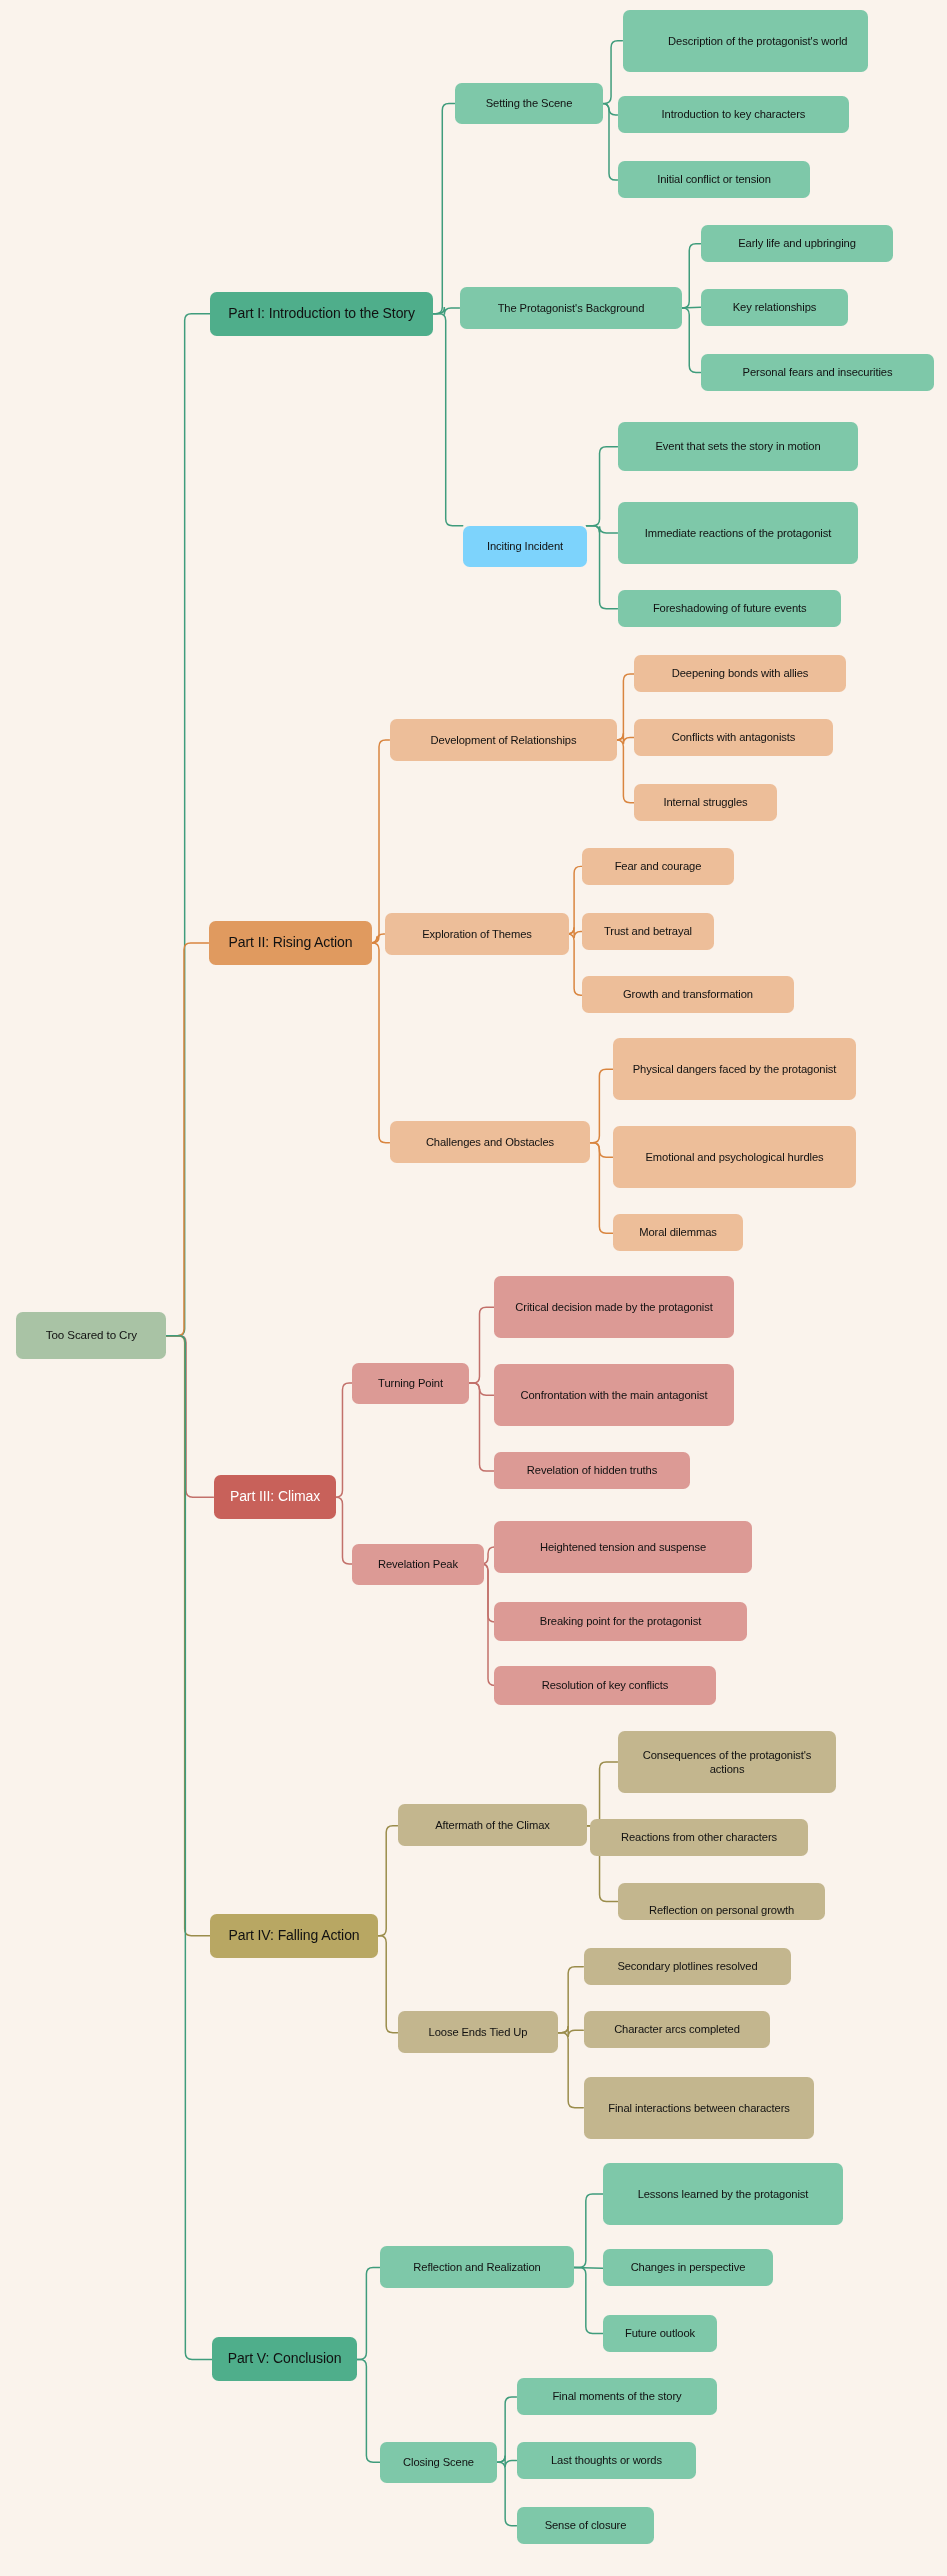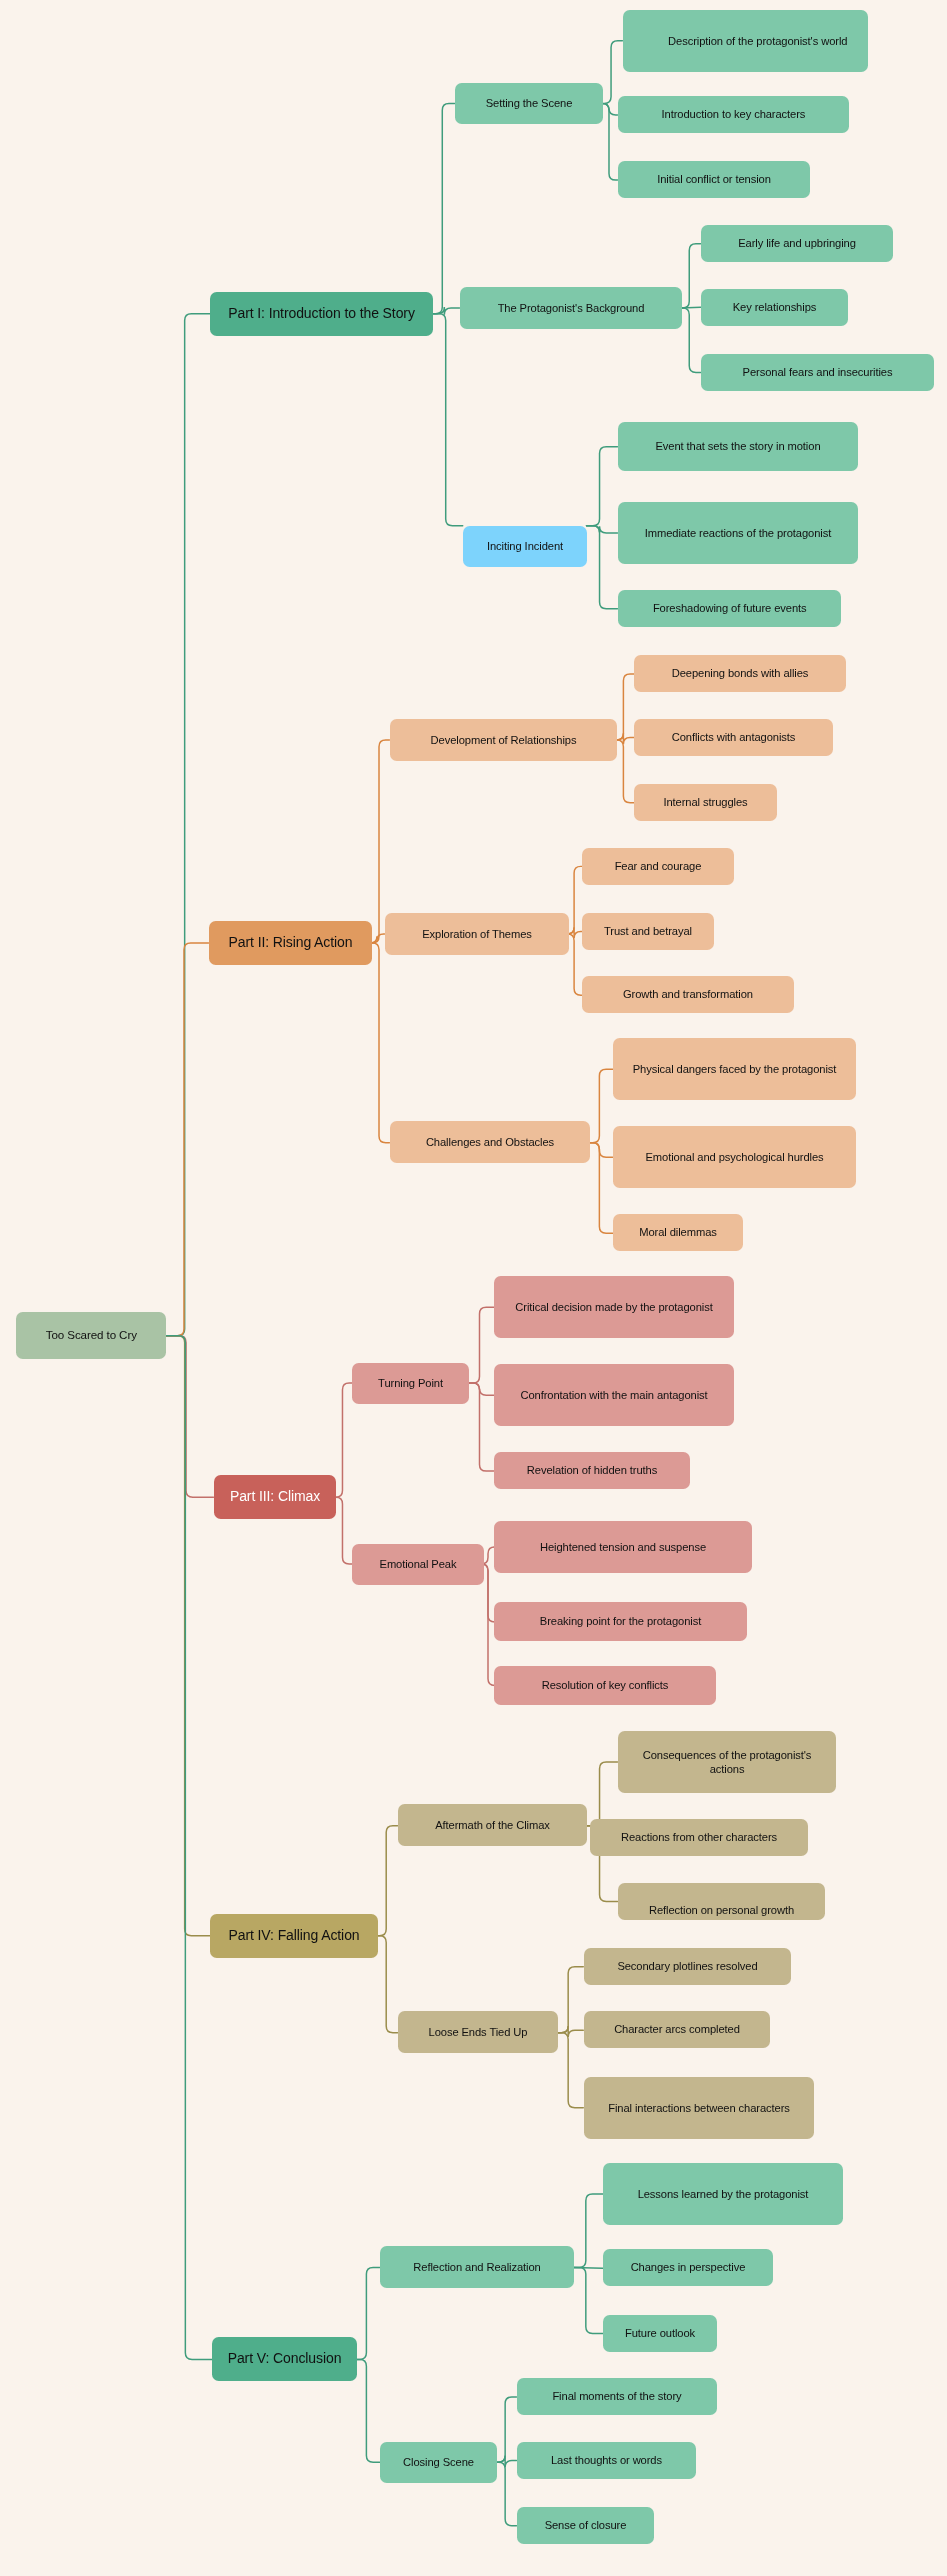--- a/index.html
+++ b/index.html
@@ -190,21 +190,21 @@
       <div class="node" style="left: 494px; top: 1276px; width: 240px; height: 62px; background: rgb(220, 154, 149);">
         <span>Critical decision made by the protagonist</span>
       </div>
       <div class="node" style="left: 494px; top: 1364px; width: 240px; height: 62px; background: rgb(220, 154, 149);">
         <span>Confrontation with the main antagonist</span>
       </div>
       <div class="node" style="left: 494px; top: 1452px; width: 196px; height: 37px; background: rgb(220, 154, 149);">
         <span>Revelation of hidden truths</span>
       </div>
       <div class="node" style="left: 352px; top: 1544px; width: 132px; height: 41px; background: rgb(220, 154, 149);">
-        <span>Emotional Peak</span>
+        <span>Revelation Peak</span>
       </div>
       <div class="node" style="left: 494px; top: 1521px; width: 258px; height: 52px; background: rgb(220, 154, 149);">
         <span>Heightened tension and suspense</span>
       </div>
       <div class="node" style="left: 494px; top: 1602px; width: 253px; height: 39px; background: rgb(220, 154, 149);">
         <span>Breaking point for the protagonist</span>
       </div>
       <div class="node" style="left: 494px; top: 1666px; width: 222px; height: 39px; background: rgb(220, 154, 149);">
         <span>Resolution of key conflicts</span>
       </div>

